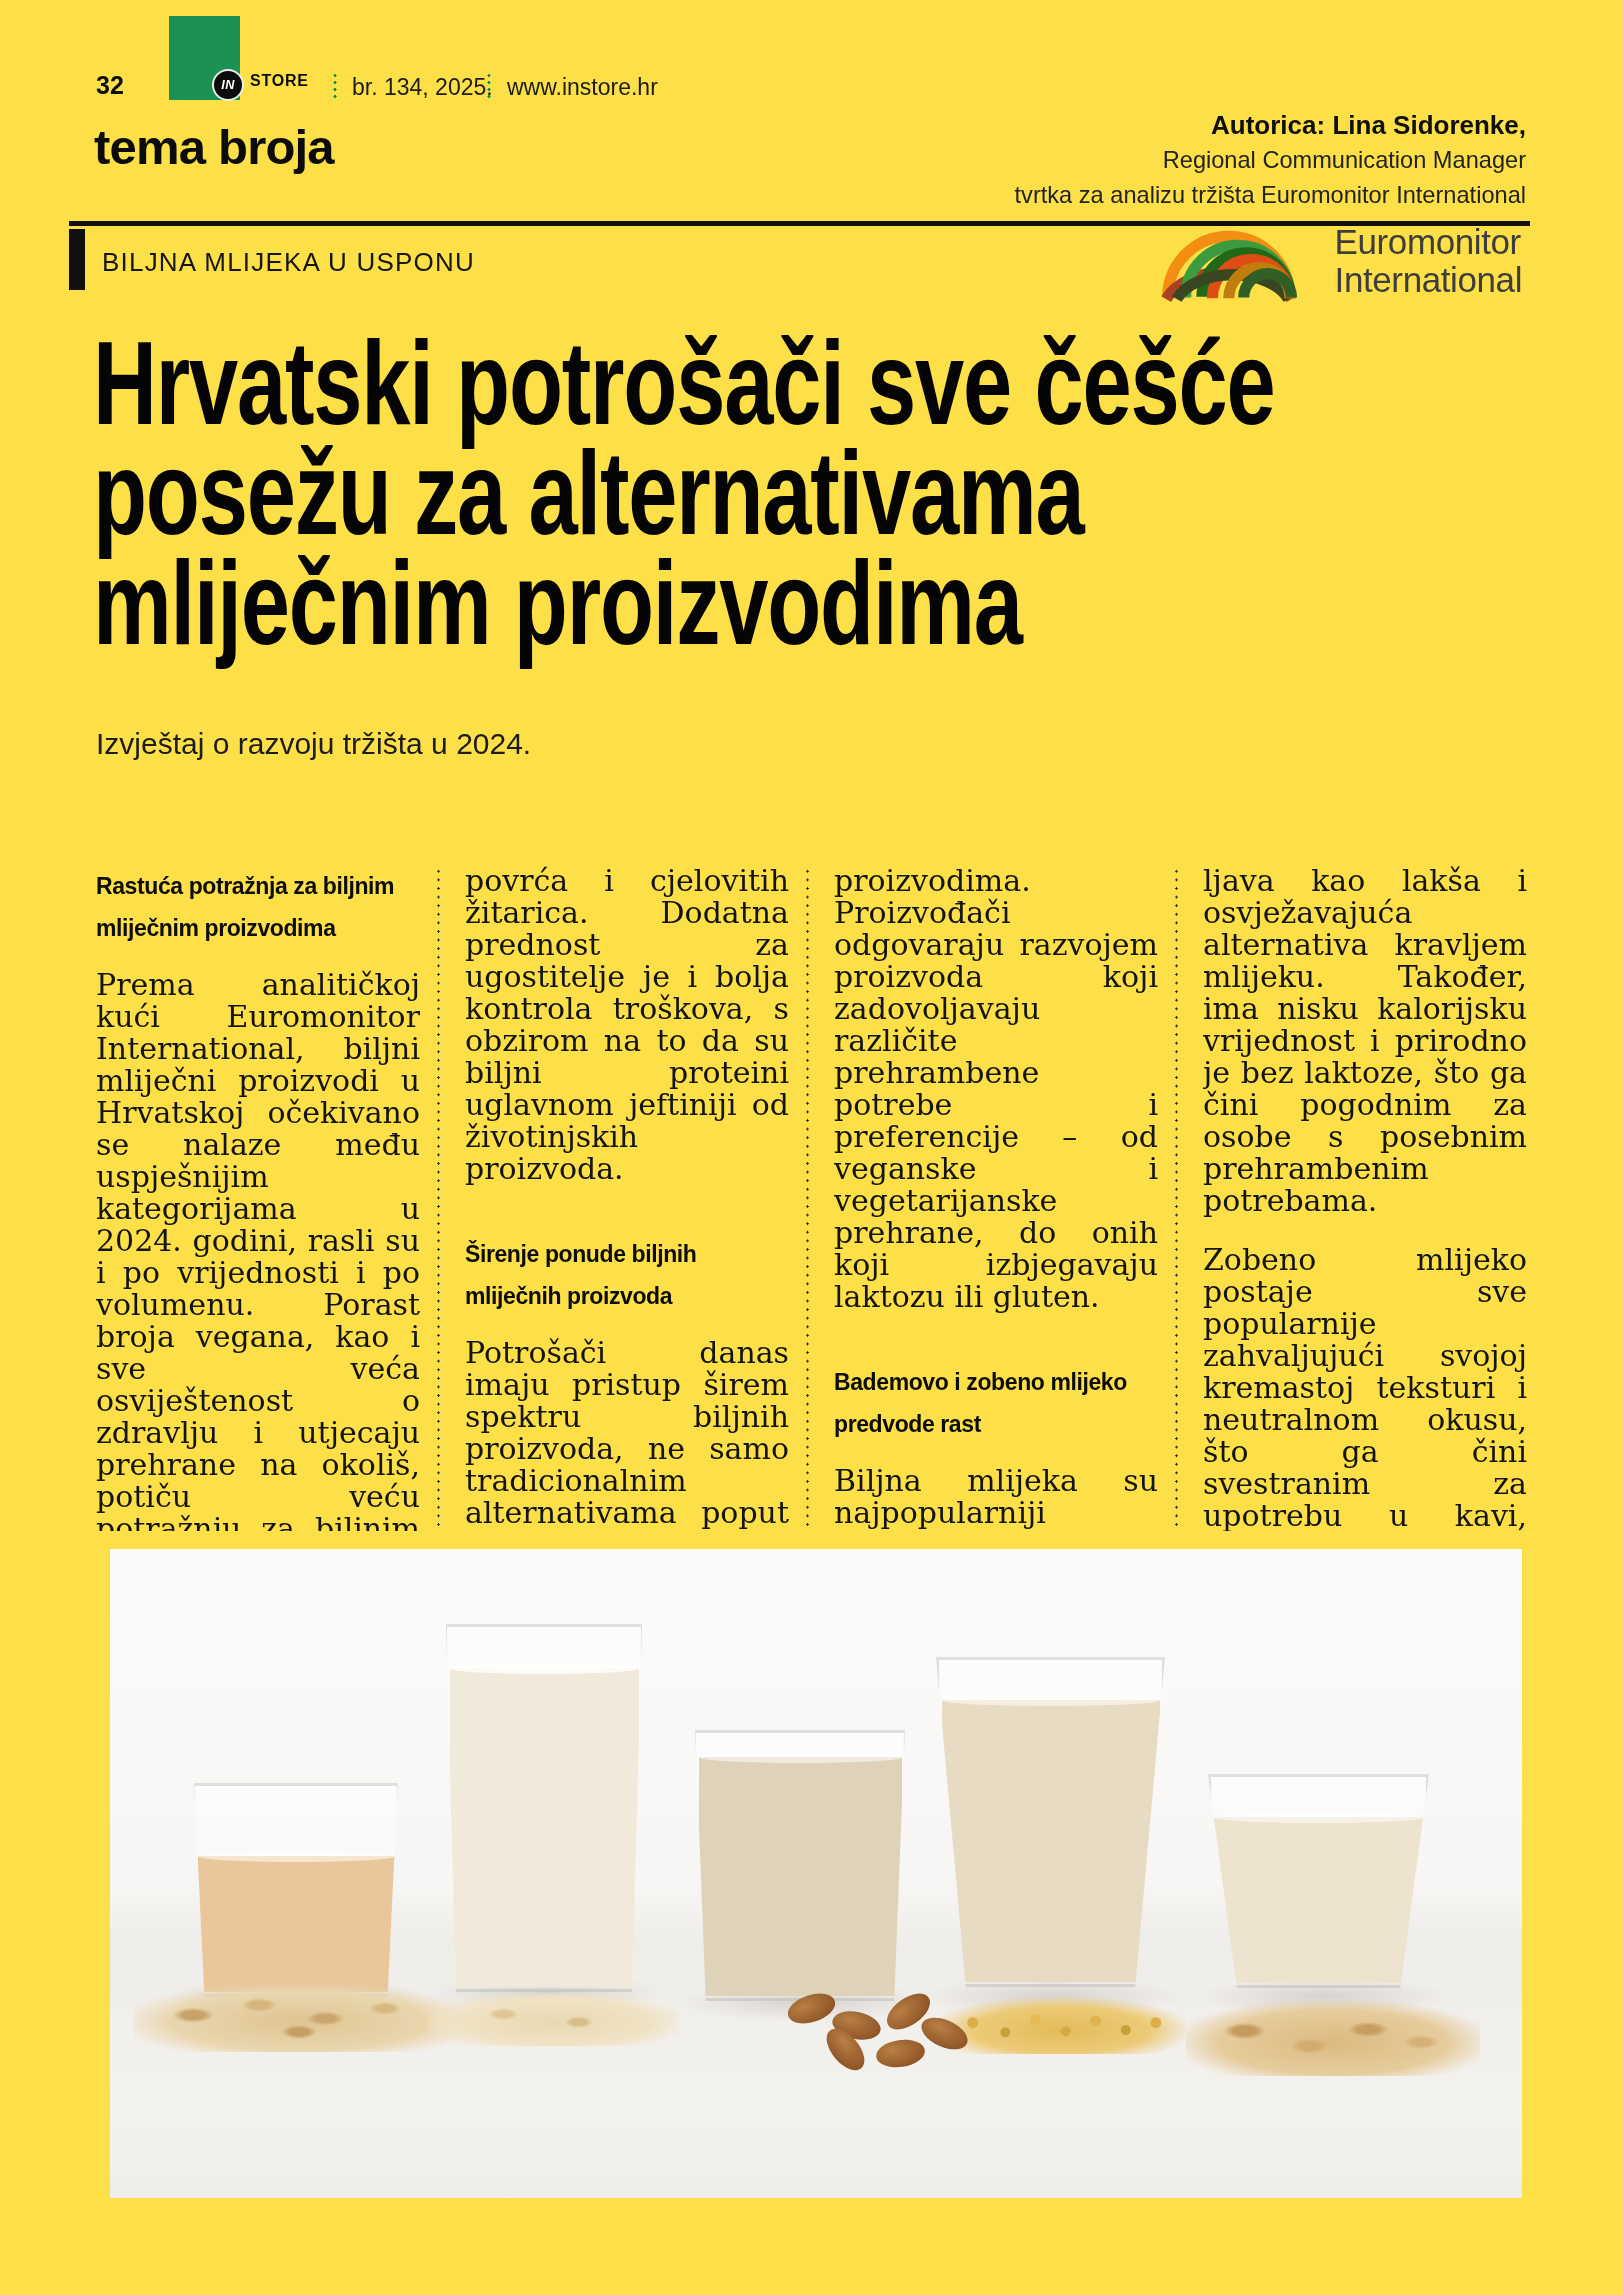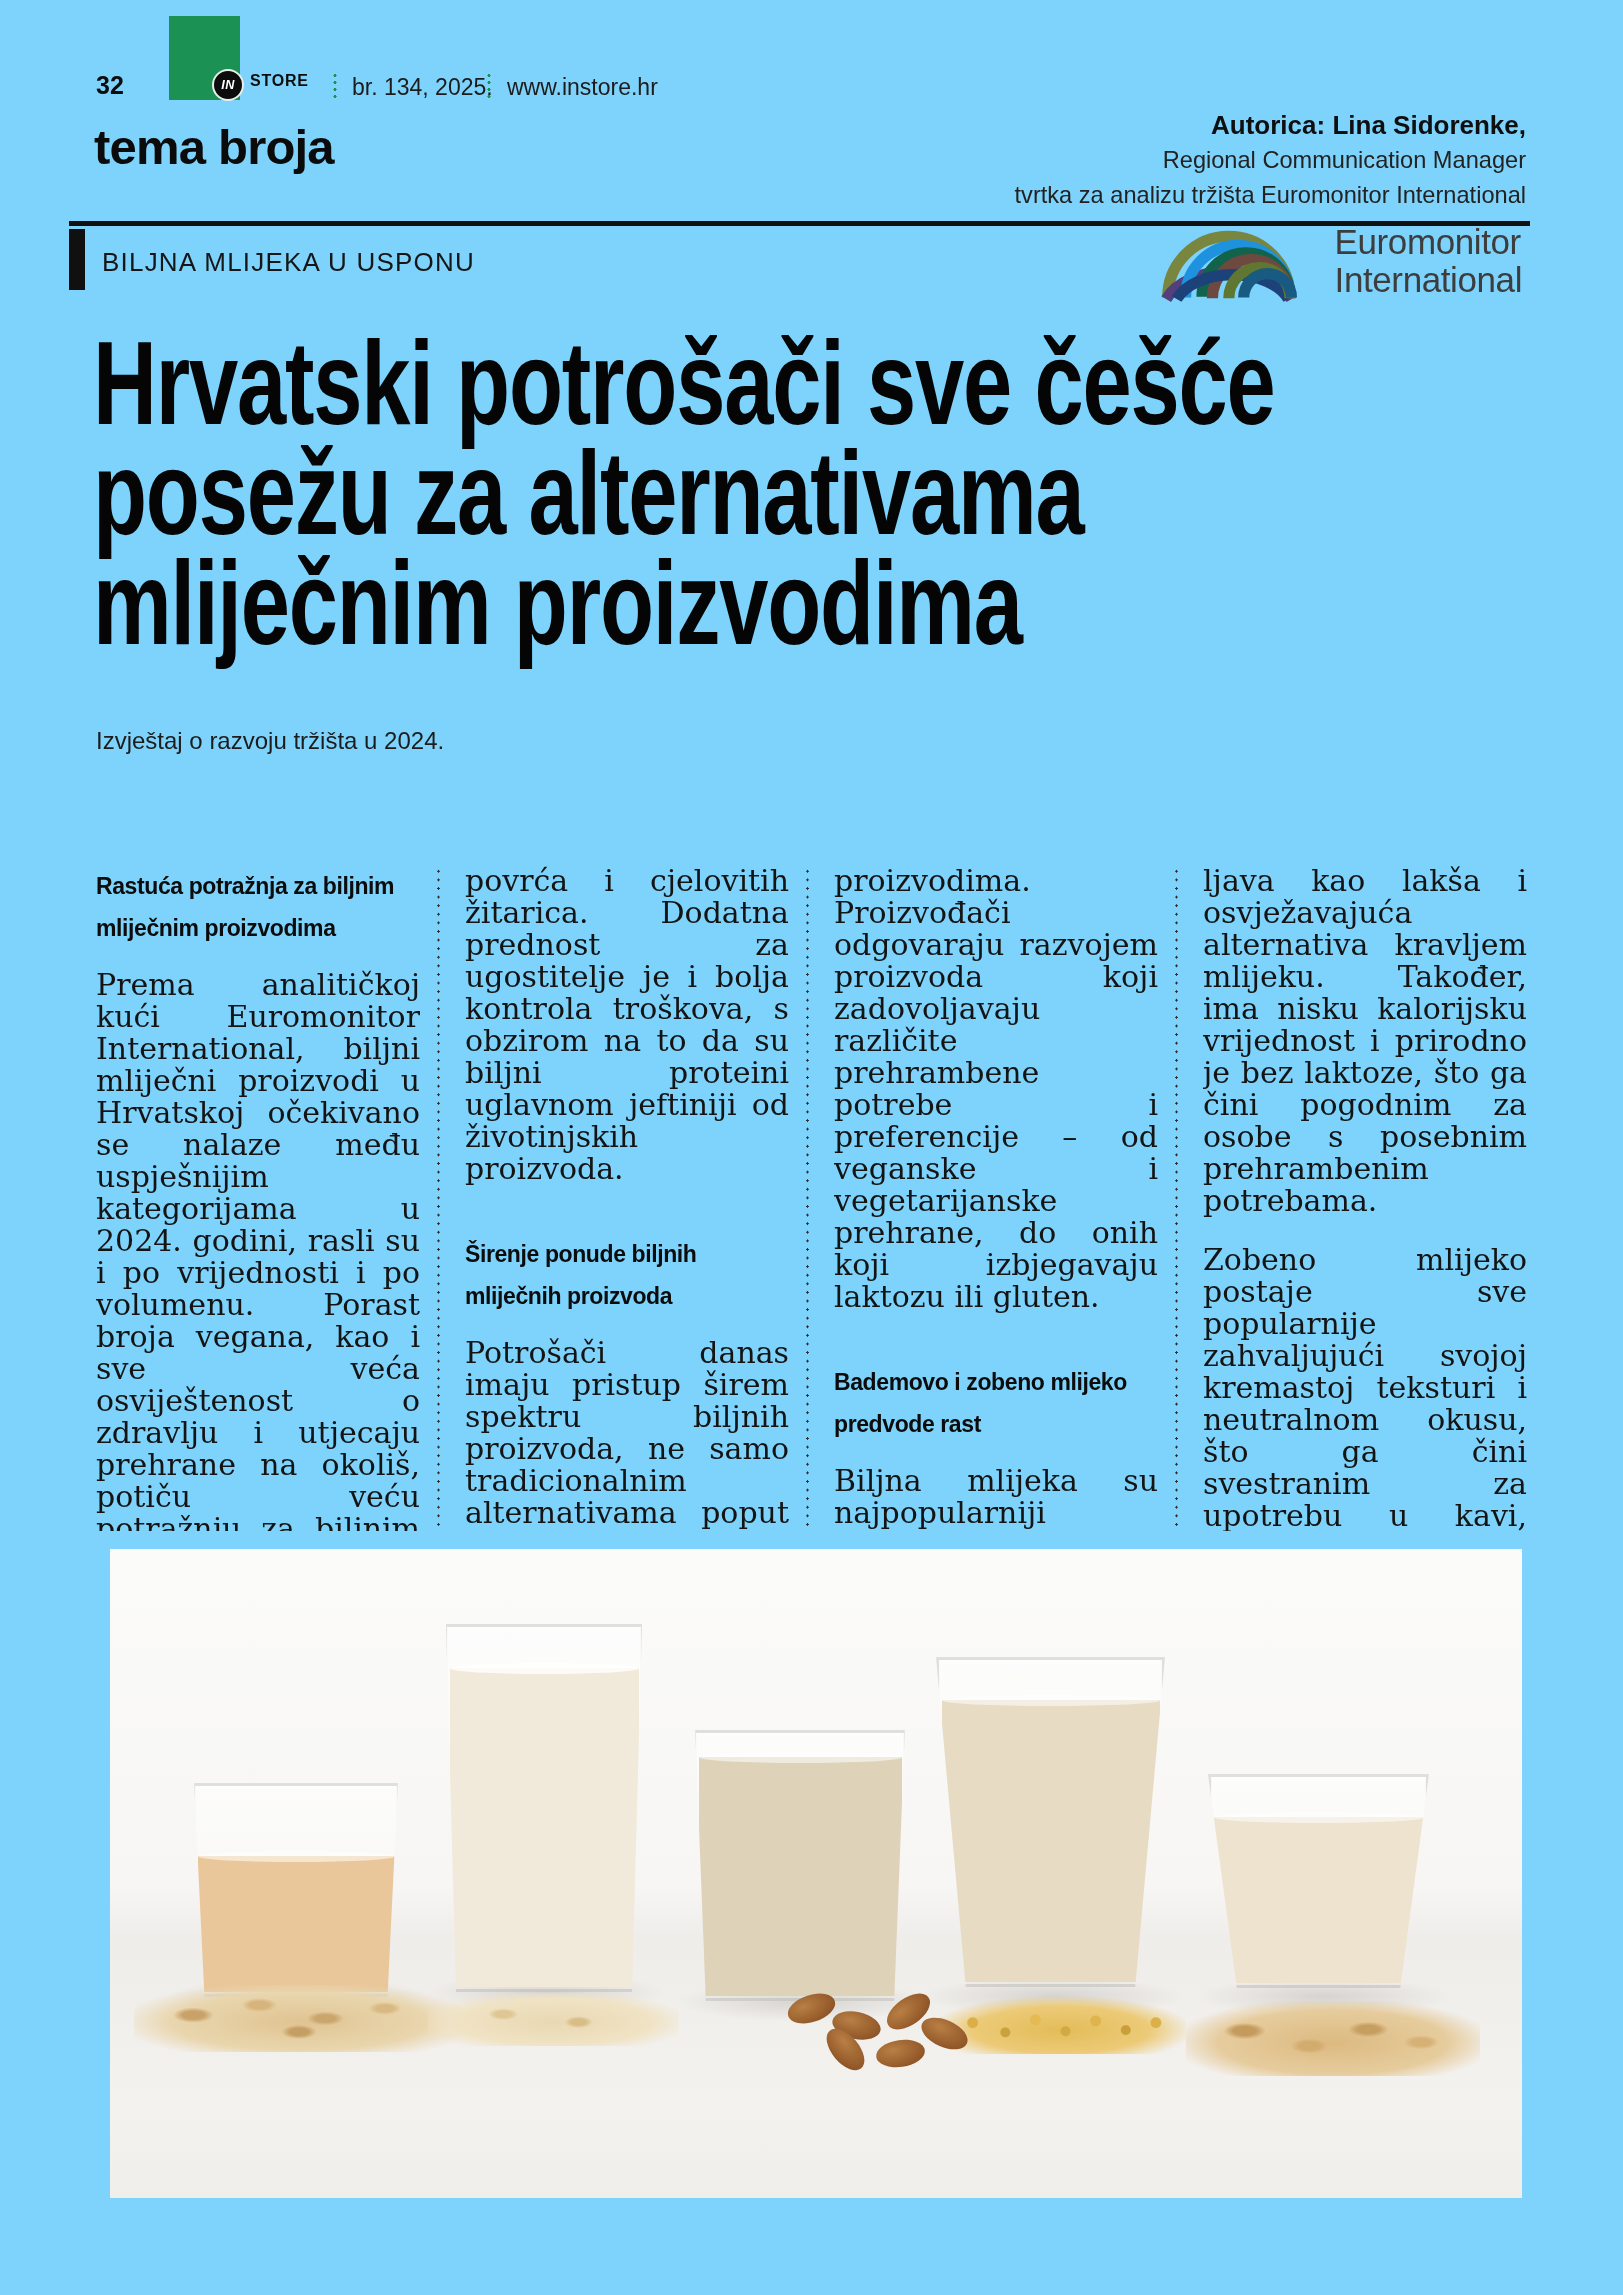--- a/index.html
+++ b/index.html
@@ -1,17 +1,17 @@
 <!DOCTYPE html>
 <html lang="hr" style="font-size:12.6px"><head>
 <meta charset="utf-8">
 <style>
   html,body{margin:0;padding:0;}
   body{font-family:"Liberation Sans",sans-serif;}
-  .page{position:relative;width:1623px;height:2295px;background:#7dd3fc;overflow:hidden;color:#111;}
+  .page{position:relative;width:1623px;height:2295px;background:#fde047;overflow:hidden;color:#111;}
 
   
   .green-tab{position:absolute;left:169px;top:15.7px;width:71px;height:84px;background:#1b9254;}
   .page-num{position:absolute;left:96px;top:71px;font-size:25px;font-weight:700;color:#0d0d0d;}
   .in-circle{position:absolute;left:212px;top:69px;width:28px;height:28px;border-radius:50%;background:#0c0c0c;
              border:2.4px solid #e9eee8;display:flex;align-items:center;justify-content:center;}
   .in-circle span{color:#fff;font-size:12.6px;font-weight:700;font-style:italic;letter-spacing:0.4px;}
   .store-word{position:absolute;left:250px;top:72px;font-size:16px;font-weight:900;letter-spacing:0.8px;color:#0d0d0d;}
   .gdots{position:absolute;width:3.9px;height:27px;top:72px;
          background-image:radial-gradient(circle,#1b9254 1.4px,transparent 1.6px);
@@ -30,21 +30,21 @@
   .kicker{position:absolute;left:102px;top:247px;font-size:26px;letter-spacing:1.2px;color:#161616;}
 
   
   .euro-logo{position:absolute;left:1161px;top:218px;width:369px;height:86px;display:flex;align-items:center;}
   .euro-arcs{width:161px;height:82px;flex:0 0 auto;}
   .euro-name{margin-left:12.6px;font-size:35px;line-height:38px;color:#3d3d3d;letter-spacing:-0.4px;}
 
   
   .headline{position:absolute;left:93px;top:328px;transform:scaleX(.75);transform-origin:left top;
             font-weight:700;font-size:118px;line-height:110px;letter-spacing:-1.6px;color:#050505;white-space:nowrap;}
-  .standfirst{position:absolute;left:96px;top:727px;font-size:24px;color:#1c1c1c;}
+  .standfirst{position:absolute;left:96px;top:727px;font-size:30px;color:#1c1c1c;}
 
   
   .col{position:absolute;top:865px;width:324px;height:666px;overflow:hidden;}
   .c1{left:96px;} .c2{left:465px;} .c3{left:834px;} .c4{left:1203px;}
   .col-sep{position:absolute;top:867px;height:660px;width:3.1px;
            background-image:radial-gradient(circle,#2e2e2e 1.2px,transparent 1.3px);
            background-size:3.1px 8.6px;background-repeat:repeat-y;}
   .s1{left:437px;} .s2{left:806px;} .s3{left:1175px;}
   .subhead{font-family:"Liberation Sans",sans-serif;font-size:23px;line-height:42px;font-weight:700;
            letter-spacing:-0.4px;color:#0c0c0c;margin:0 0 20.4px 0;}

